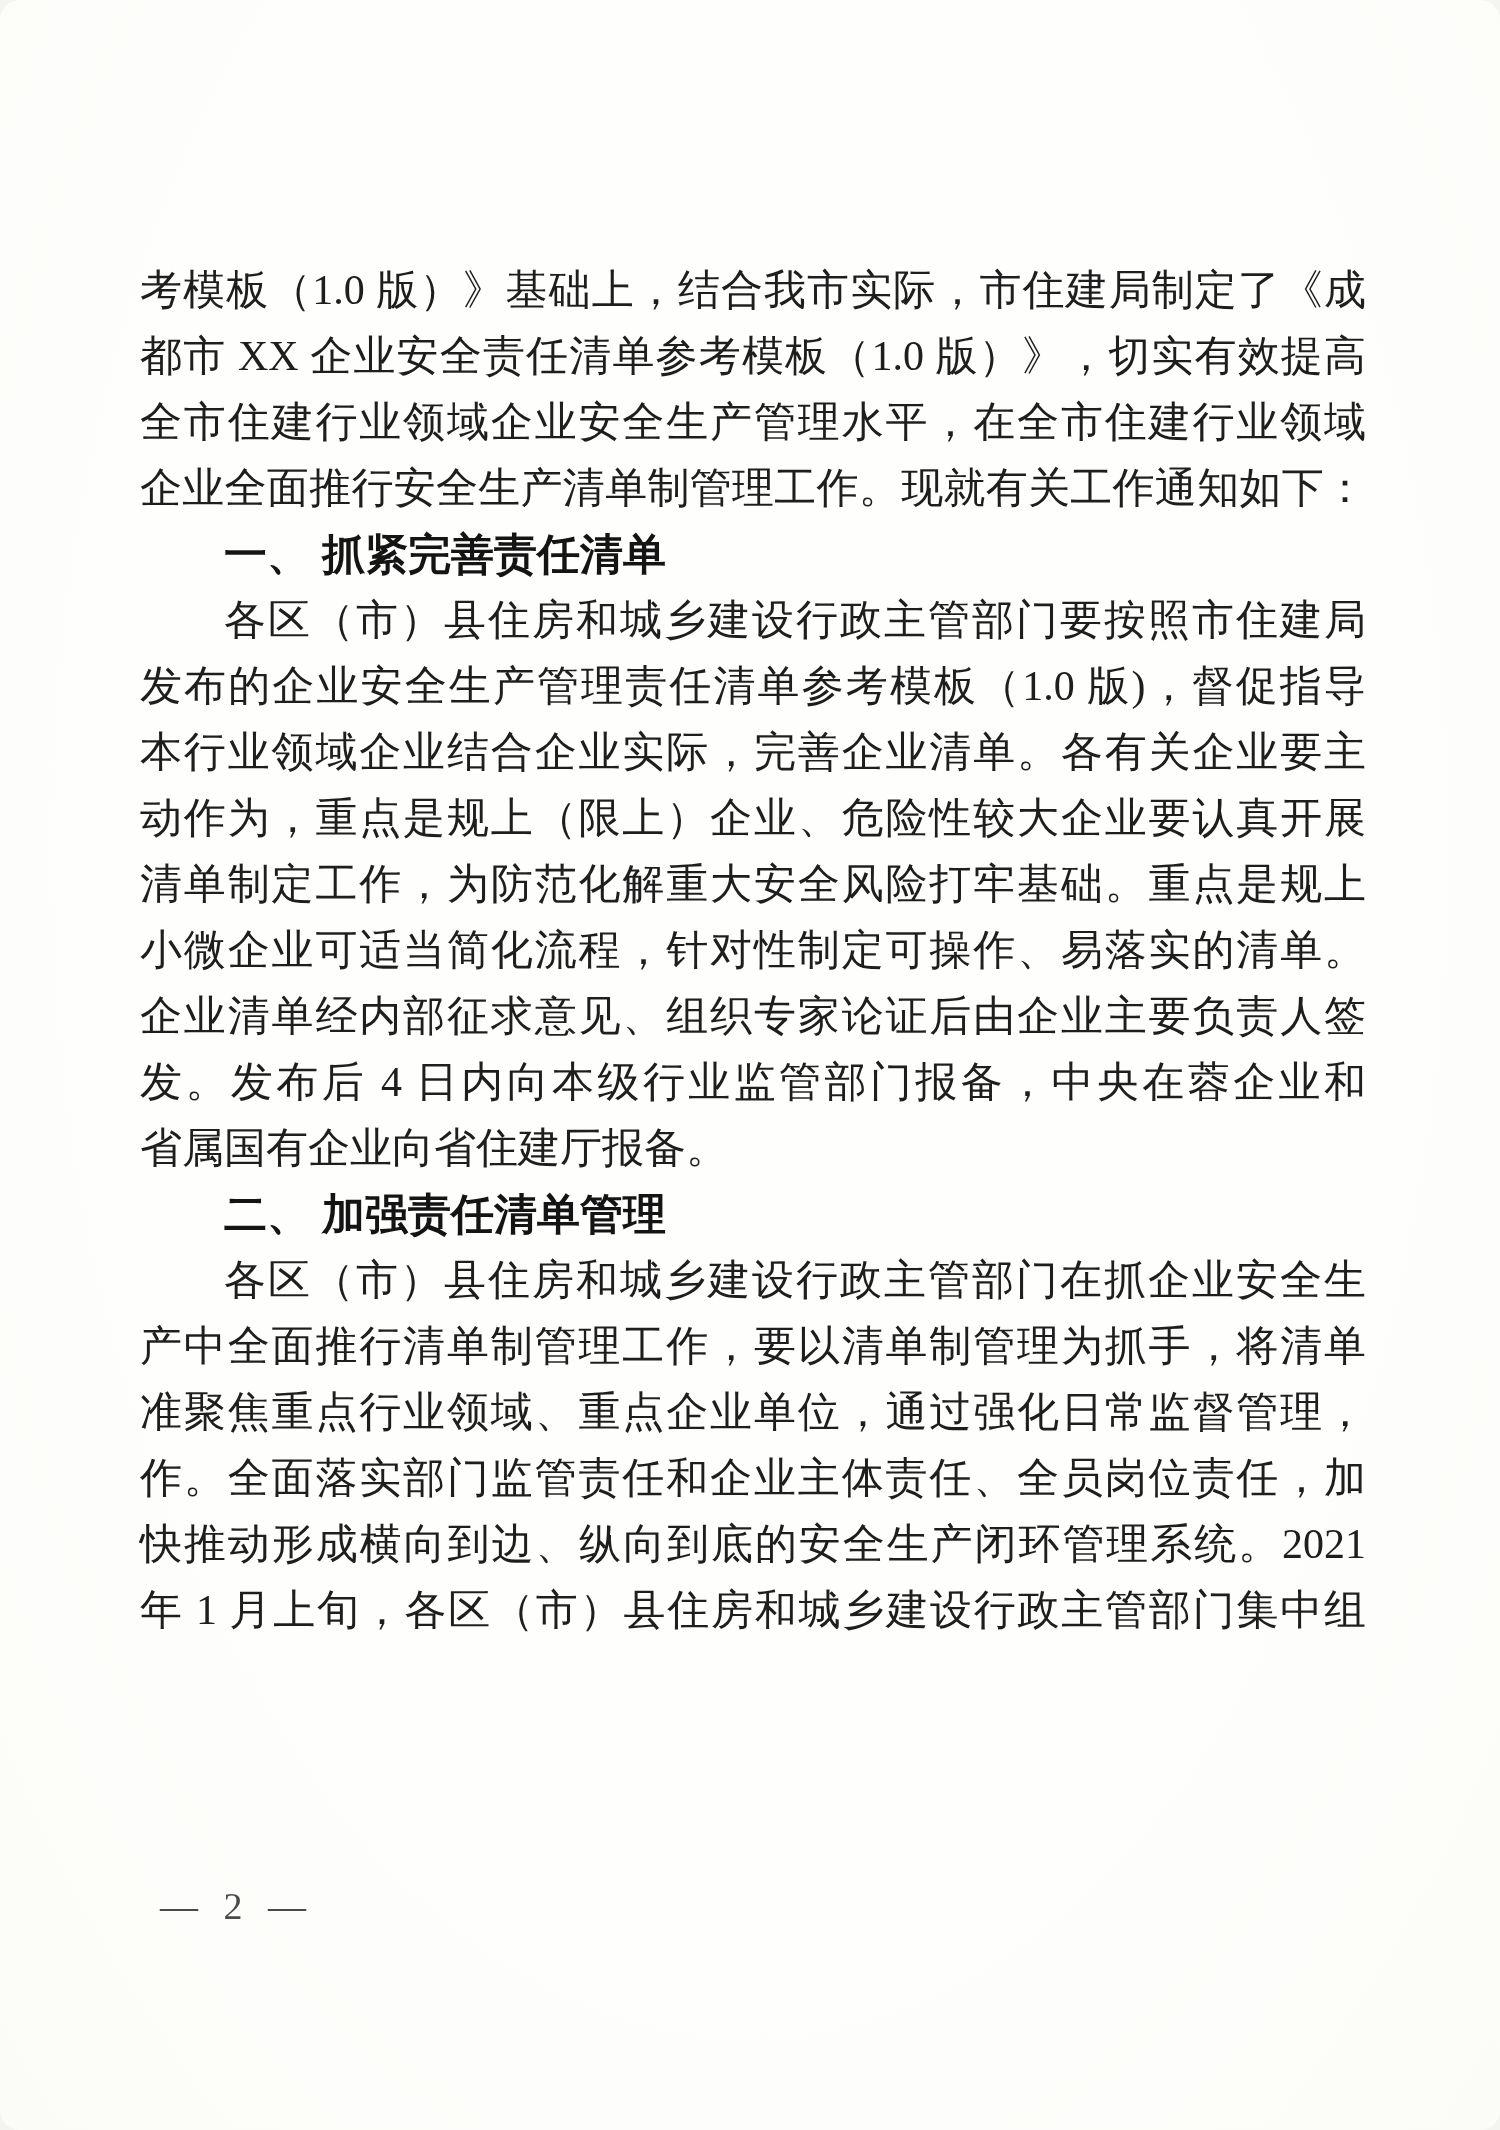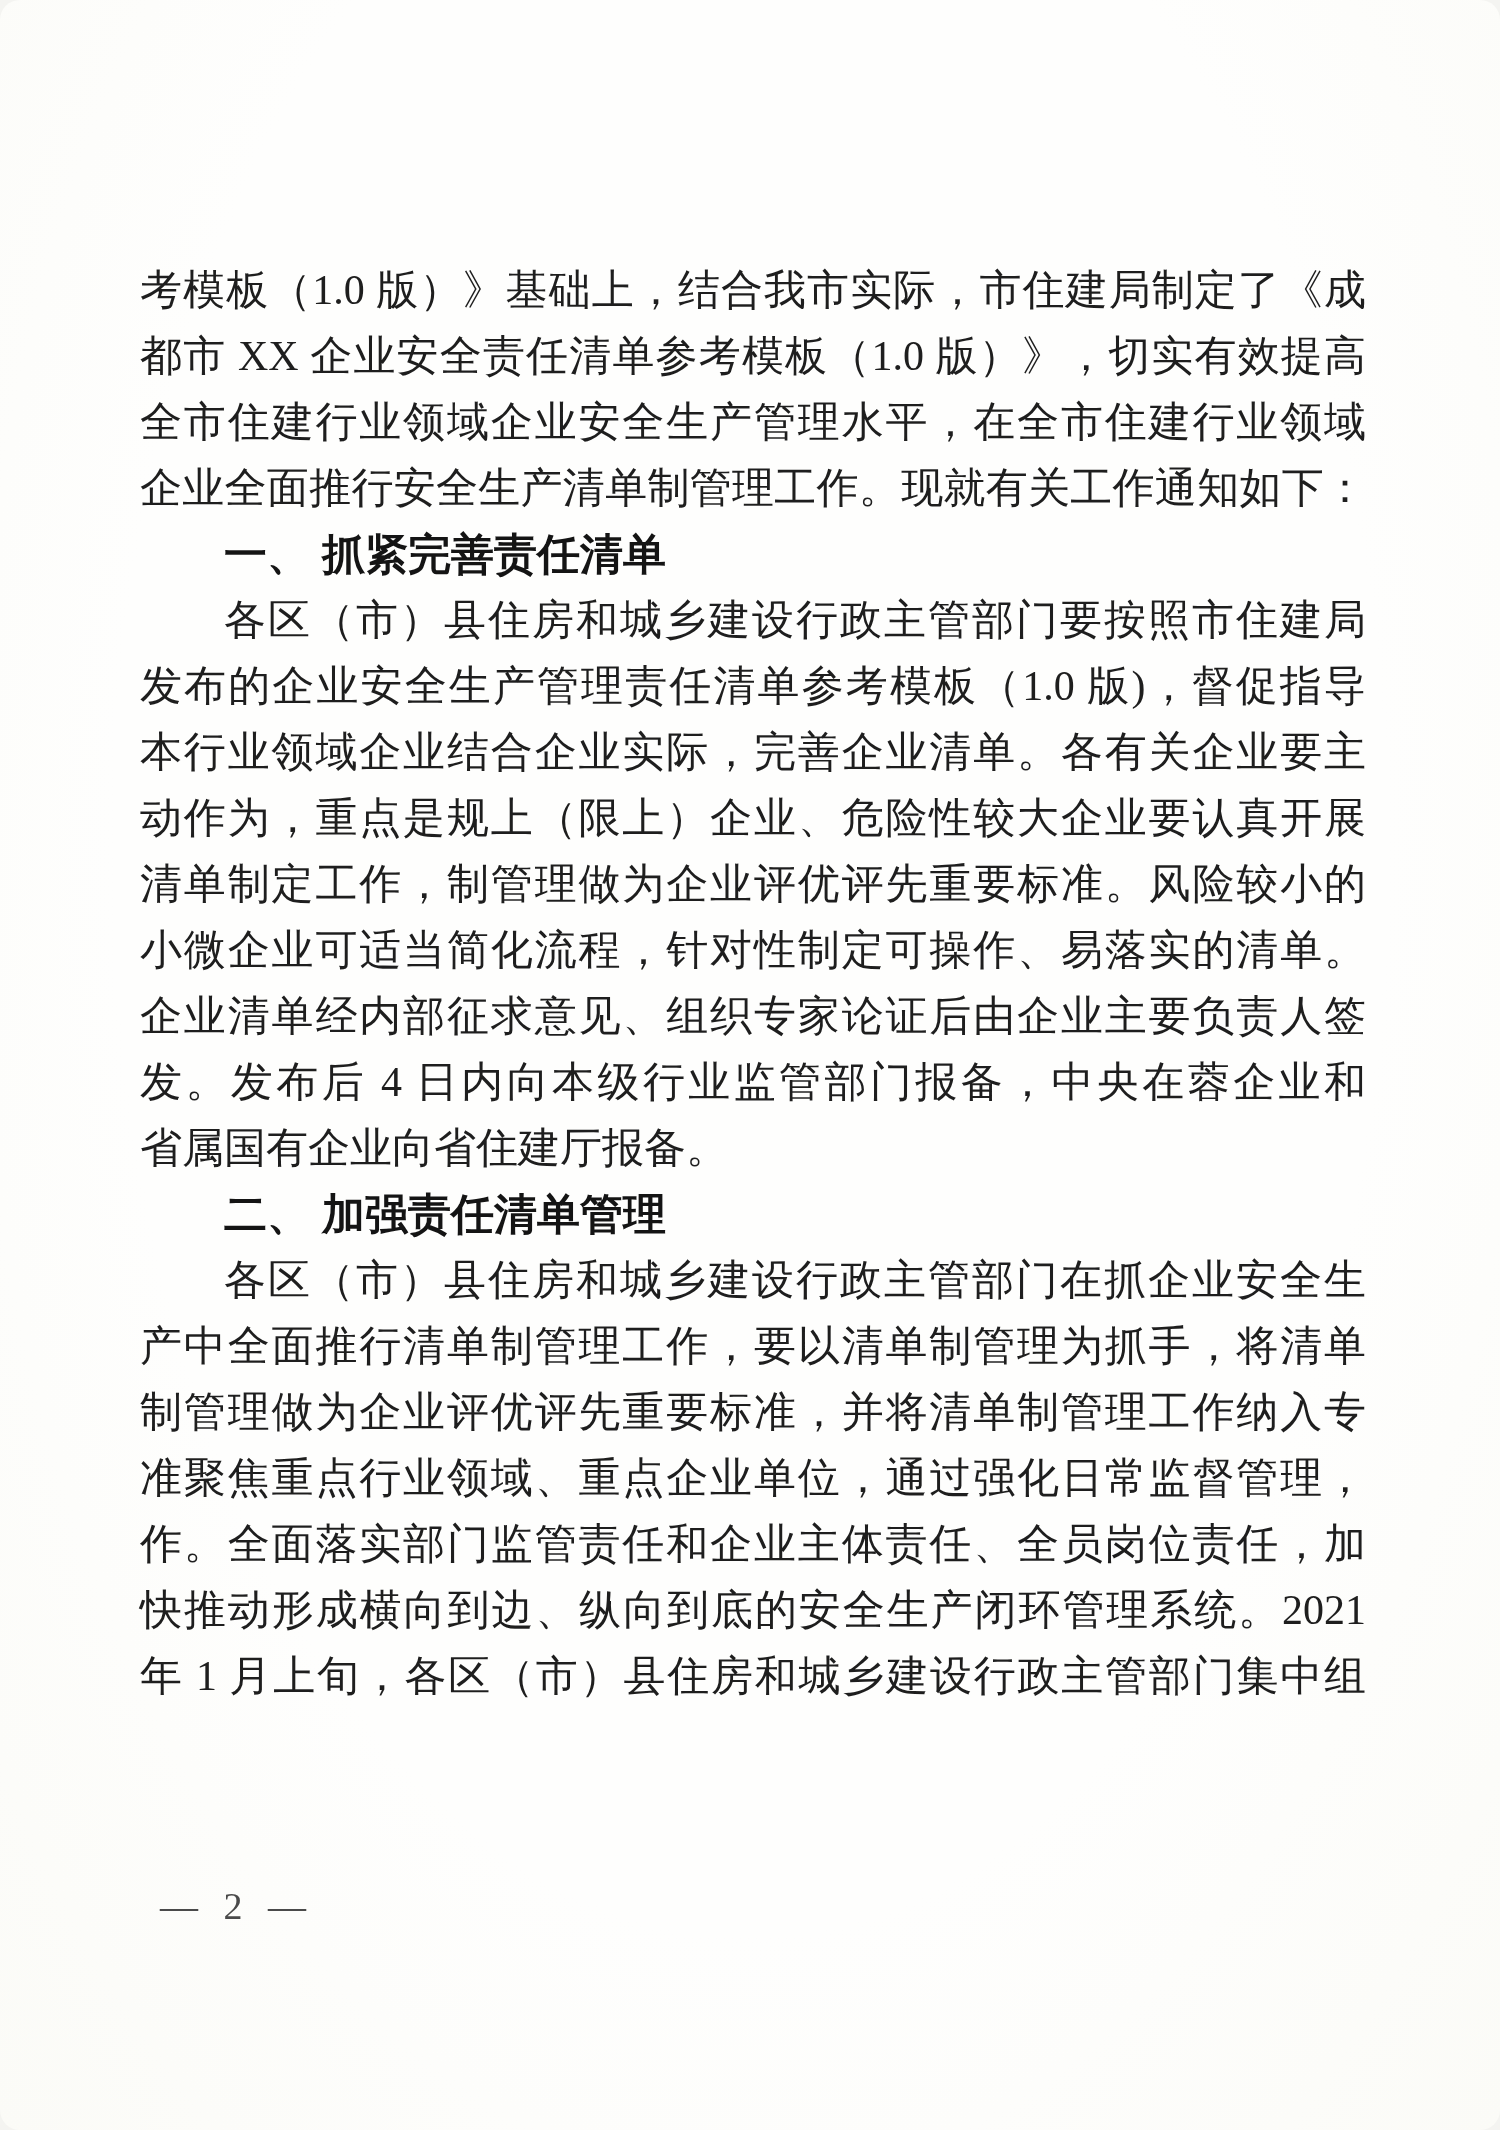--- a/index.html
+++ b/index.html
@@ -74,28 +74,27 @@
   <div class="text-block">
     <p class="ln">考模板（1.0 版）》基础上，结合我市实际，市住建局制定了《成</p>
     <p class="ln">都市 XX 企业安全责任清单参考模板（1.0 版）》，切实有效提高</p>
     <p class="ln">全市住建行业领域企业安全生产管理水平，在全市住建行业领域</p>
     <p class="ln">企业全面推行安全生产清单制管理工作。现就有关工作通知如下：</p>
     <p class="ln heading">一、 抓紧完善责任清单</p>
     <p class="ln first">各区（市）县住房和城乡建设行政主管部门要按照市住建局</p>
     <p class="ln">发布的企业安全生产管理责任清单参考模板（1.0 版)，督促指导</p>
     <p class="ln">本行业领域企业结合企业实际，完善企业清单。各有关企业要主</p>
     <p class="ln">动作为，重点是规上（限上）企业、危险性较大企业要认真开展</p>
-    <p class="ln">清单制定工作，制管理做为企业评优评先重要标准。风险较小的</p>
+    <p class="ln">清单制定工作，为防范化解重大安全风险打牢基础。重点是规上</p>
     <p class="ln">小微企业可适当简化流程，针对性制定可操作、易落实的清单。</p>
     <p class="ln">企业清单经内部征求意见、组织专家论证后由企业主要负责人签</p>
     <p class="ln">发。发布后 4 日内向本级行业监管部门报备，中央在蓉企业和</p>
     <p class="ln end">省属国有企业向省住建厅报备。</p>
     <p class="ln heading">二、 加强责任清单管理</p>
     <p class="ln first">各区（市）县住房和城乡建设行政主管部门在抓企业安全生</p>
     <p class="ln">产中全面推行清单制管理工作，要以清单制管理为抓手，将清单</p>
-    <p class="ln">制管理做为企业评优评先重要标准，并将清单制管理工作纳入专</p>
     <p class="ln">准聚焦重点行业领域、重点企业单位，通过强化日常监督管理，</p>
     <p class="ln">作。全面落实部门监管责任和企业主体责任、全员岗位责任，加</p>
     <p class="ln">快推动形成横向到边、纵向到底的安全生产闭环管理系统。2021</p>
     <p class="ln">年 1 月上旬，各区（市）县住房和城乡建设行政主管部门集中组</p>
   </div>
   <div class="page-number">— 2 —</div>
 </div>
 
 </body></html>

